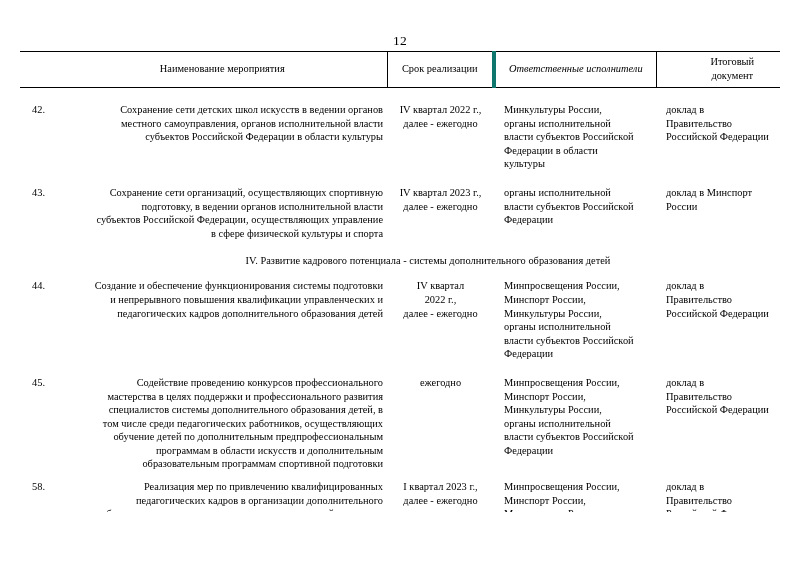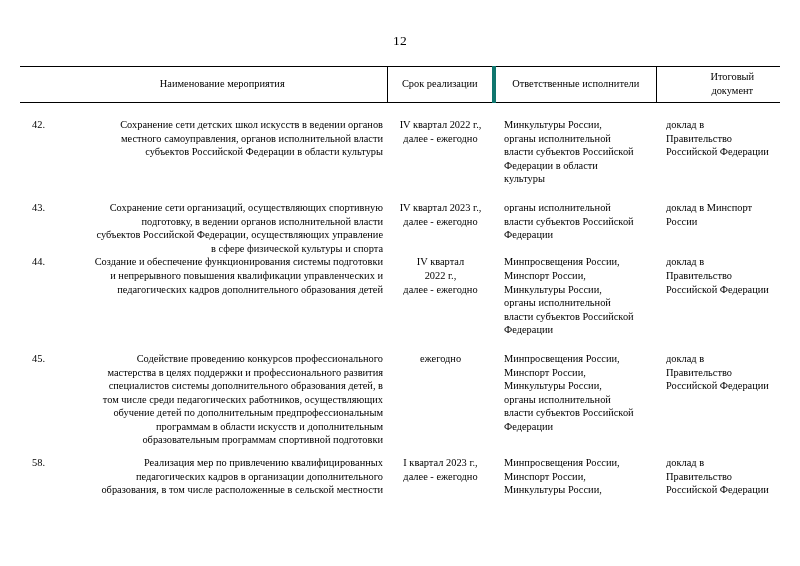--- a/index.html
+++ b/index.html
@@ -31,21 +31,21 @@
     width: 800px;
     text-align: center;
     font-size: 13.5px;
     line-height: 16px;
     letter-spacing: 0.2px;
   }
 
   
   .doc-table {
     position: absolute;
-    top: 66px;
+    top: 51px;
     left: 20px;
     width: 760px;
     border-collapse: collapse;
     table-layout: fixed;
     font-size: 10.4px;
     line-height: 13.6px;
   }
 
   .doc-table col.c-num   { width: 38px;  }
   .doc-table col.c-name  { width: 329px; }
@@ -65,21 +65,21 @@
     border-bottom: 1.6px solid #000;
   }
   thead th.h-num {
     border-right: none;
   }
   thead th.h-name {
     border-left: none;
     border-right: 1px solid #000;
   }
   thead th.h-term { border-right: 4px solid #0f766e; }
-  thead th.h-resp { border-right: 1px solid #000; }
+  thead th.h-resp { border-right: 1px solid #000; font-style: italic; }
   thead th.h-doc  { border-right: none; padding-left: 32px; }
 
   
   tbody td {
     vertical-align: top;
     padding: 0 4px;
     border: none;
   }
   tbody tr.spacer td {
     height: 15px;
@@ -198,20 +198,25 @@
 в сфере физической культуры и спорта</td>
         <td class="cell-term ml">IV квартал 2023 г.,
 далее - ежегодно</td>
         <td class="cell-resp ml">органы исполнительной
 власти субъектов Российской
 Федерации</td>
         <td class="cell-doc ml">доклад в Минспорт
 России</td>
       </tr>
 
+      <tr class="section-row">
+        <td colspan="5">
+          <span class="section-title">IV. Развитие кадрового потенциала - системы дополнительного образования детей</span>
+        </td>
+      </tr>
 
       <tr>
         <td class="cell-num">44.</td>
         <td class="cell-name ml">Создание и обеспечение функционирования системы подготовки
 и непрерывного повышения квалификации управленческих и
 педагогических кадров дополнительного образования детей</td>
         <td class="cell-term ml">IV квартал
 2022 г.,
 далее - ежегодно</td>
         <td class="cell-resp ml">Минпросвещения России,

